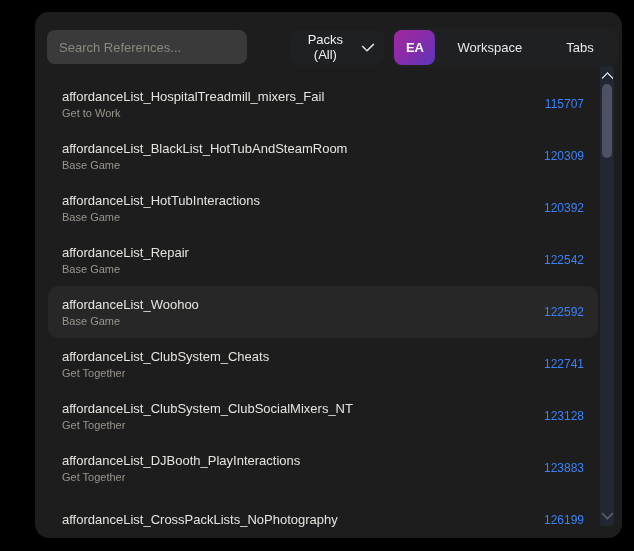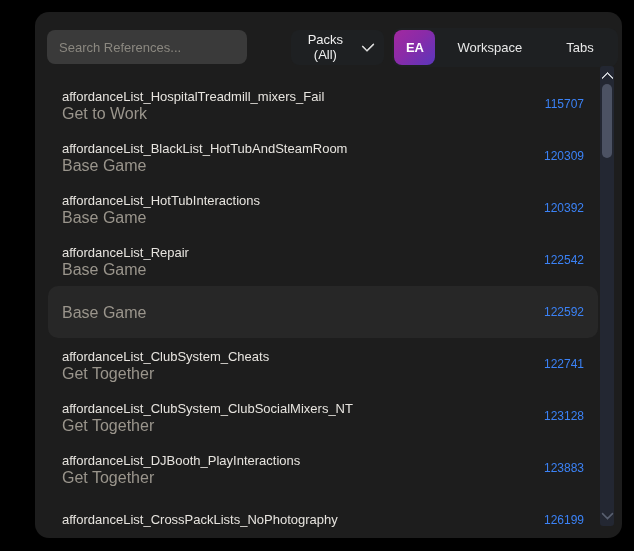--- a/index.html
+++ b/index.html
@@ -119,21 +119,21 @@
   .row.selected { background: #272727; }
   .row-text { flex: 1; min-width: 0; }
   .row-title {
     color: #e7e4df;
     font-size: 13px;
     line-height: 18px;
     white-space: nowrap;
   }
   .row-sub {
     color: #9a958c;
-    font-size: 16px;
+    font-size: 11px;
     line-height: 15px;
     white-space: nowrap;
   }
   .row-id {
     color: #3b82f6;
     font-size: 12px;
     margin-left: 12px;
   }
   
   .scrollbar {
@@ -225,20 +225,21 @@
       </div>
       <div class="row">
         <div class="row-text">
           <div class="row-title">affordanceList_Repair</div>
           <div class="row-sub">Base Game</div>
         </div>
         <div class="row-id">122542</div>
       </div>
       <div class="row selected">
         <div class="row-text">
+          <div class="row-title">affordanceList_Woohoo</div>
           <div class="row-sub">Base Game</div>
         </div>
         <div class="row-id">122592</div>
       </div>
       <div class="row">
         <div class="row-text">
           <div class="row-title">affordanceList_ClubSystem_Cheats</div>
           <div class="row-sub">Get Together</div>
         </div>
         <div class="row-id">122741</div>

